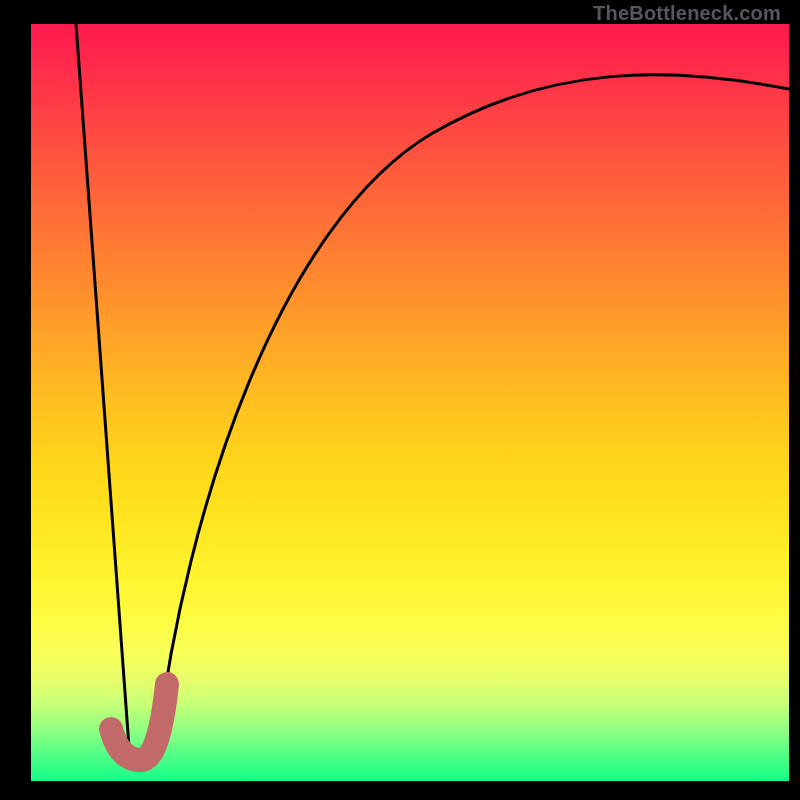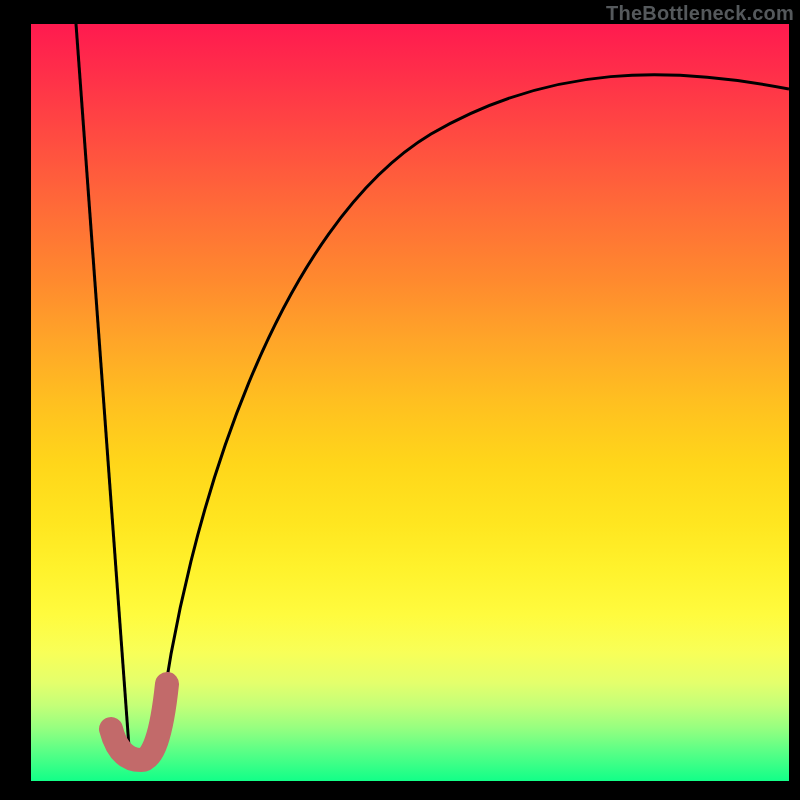--- a/index.html
+++ b/index.html
@@ -51,21 +51,21 @@
     );
   }
   .curves {
     position: absolute;
     left: 0; top: 0;
     width: 758px; height: 757px;
   }
   .watermark {
     position: absolute;
     top: 2px;
-    right: 6px;
+    right: 19px;
     color: #55595c;
     font-size: 20px;
     font-weight: 600;
     letter-spacing: 0.2px;
     user-select: none;
   }
 </style>
 </head>
 <body>
 

